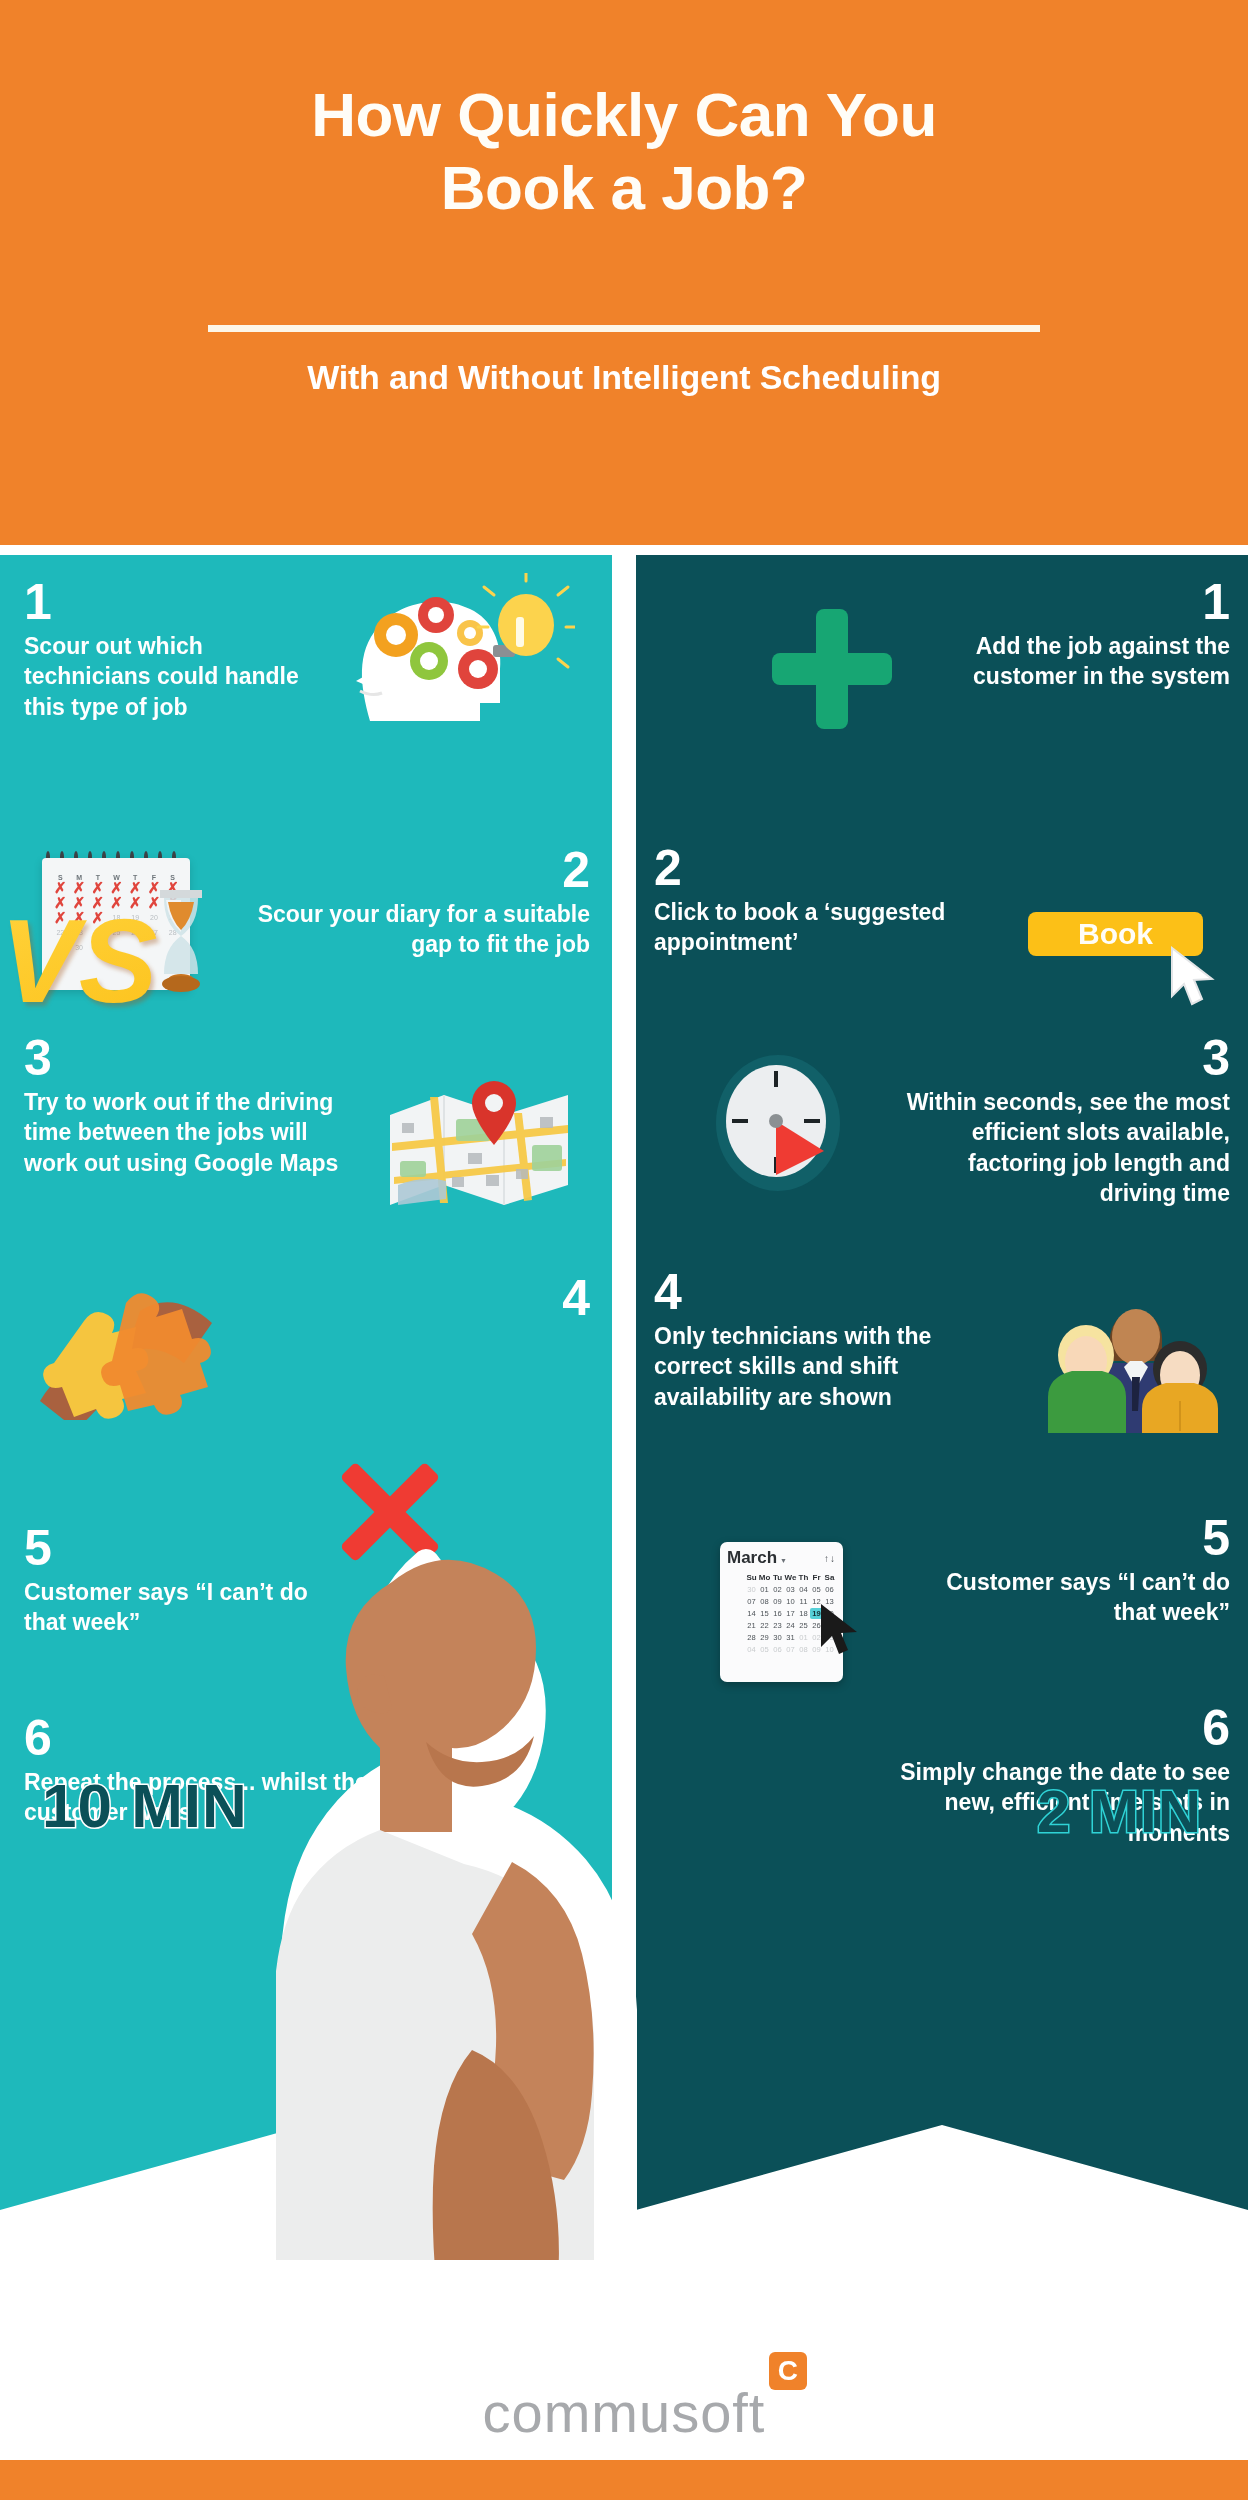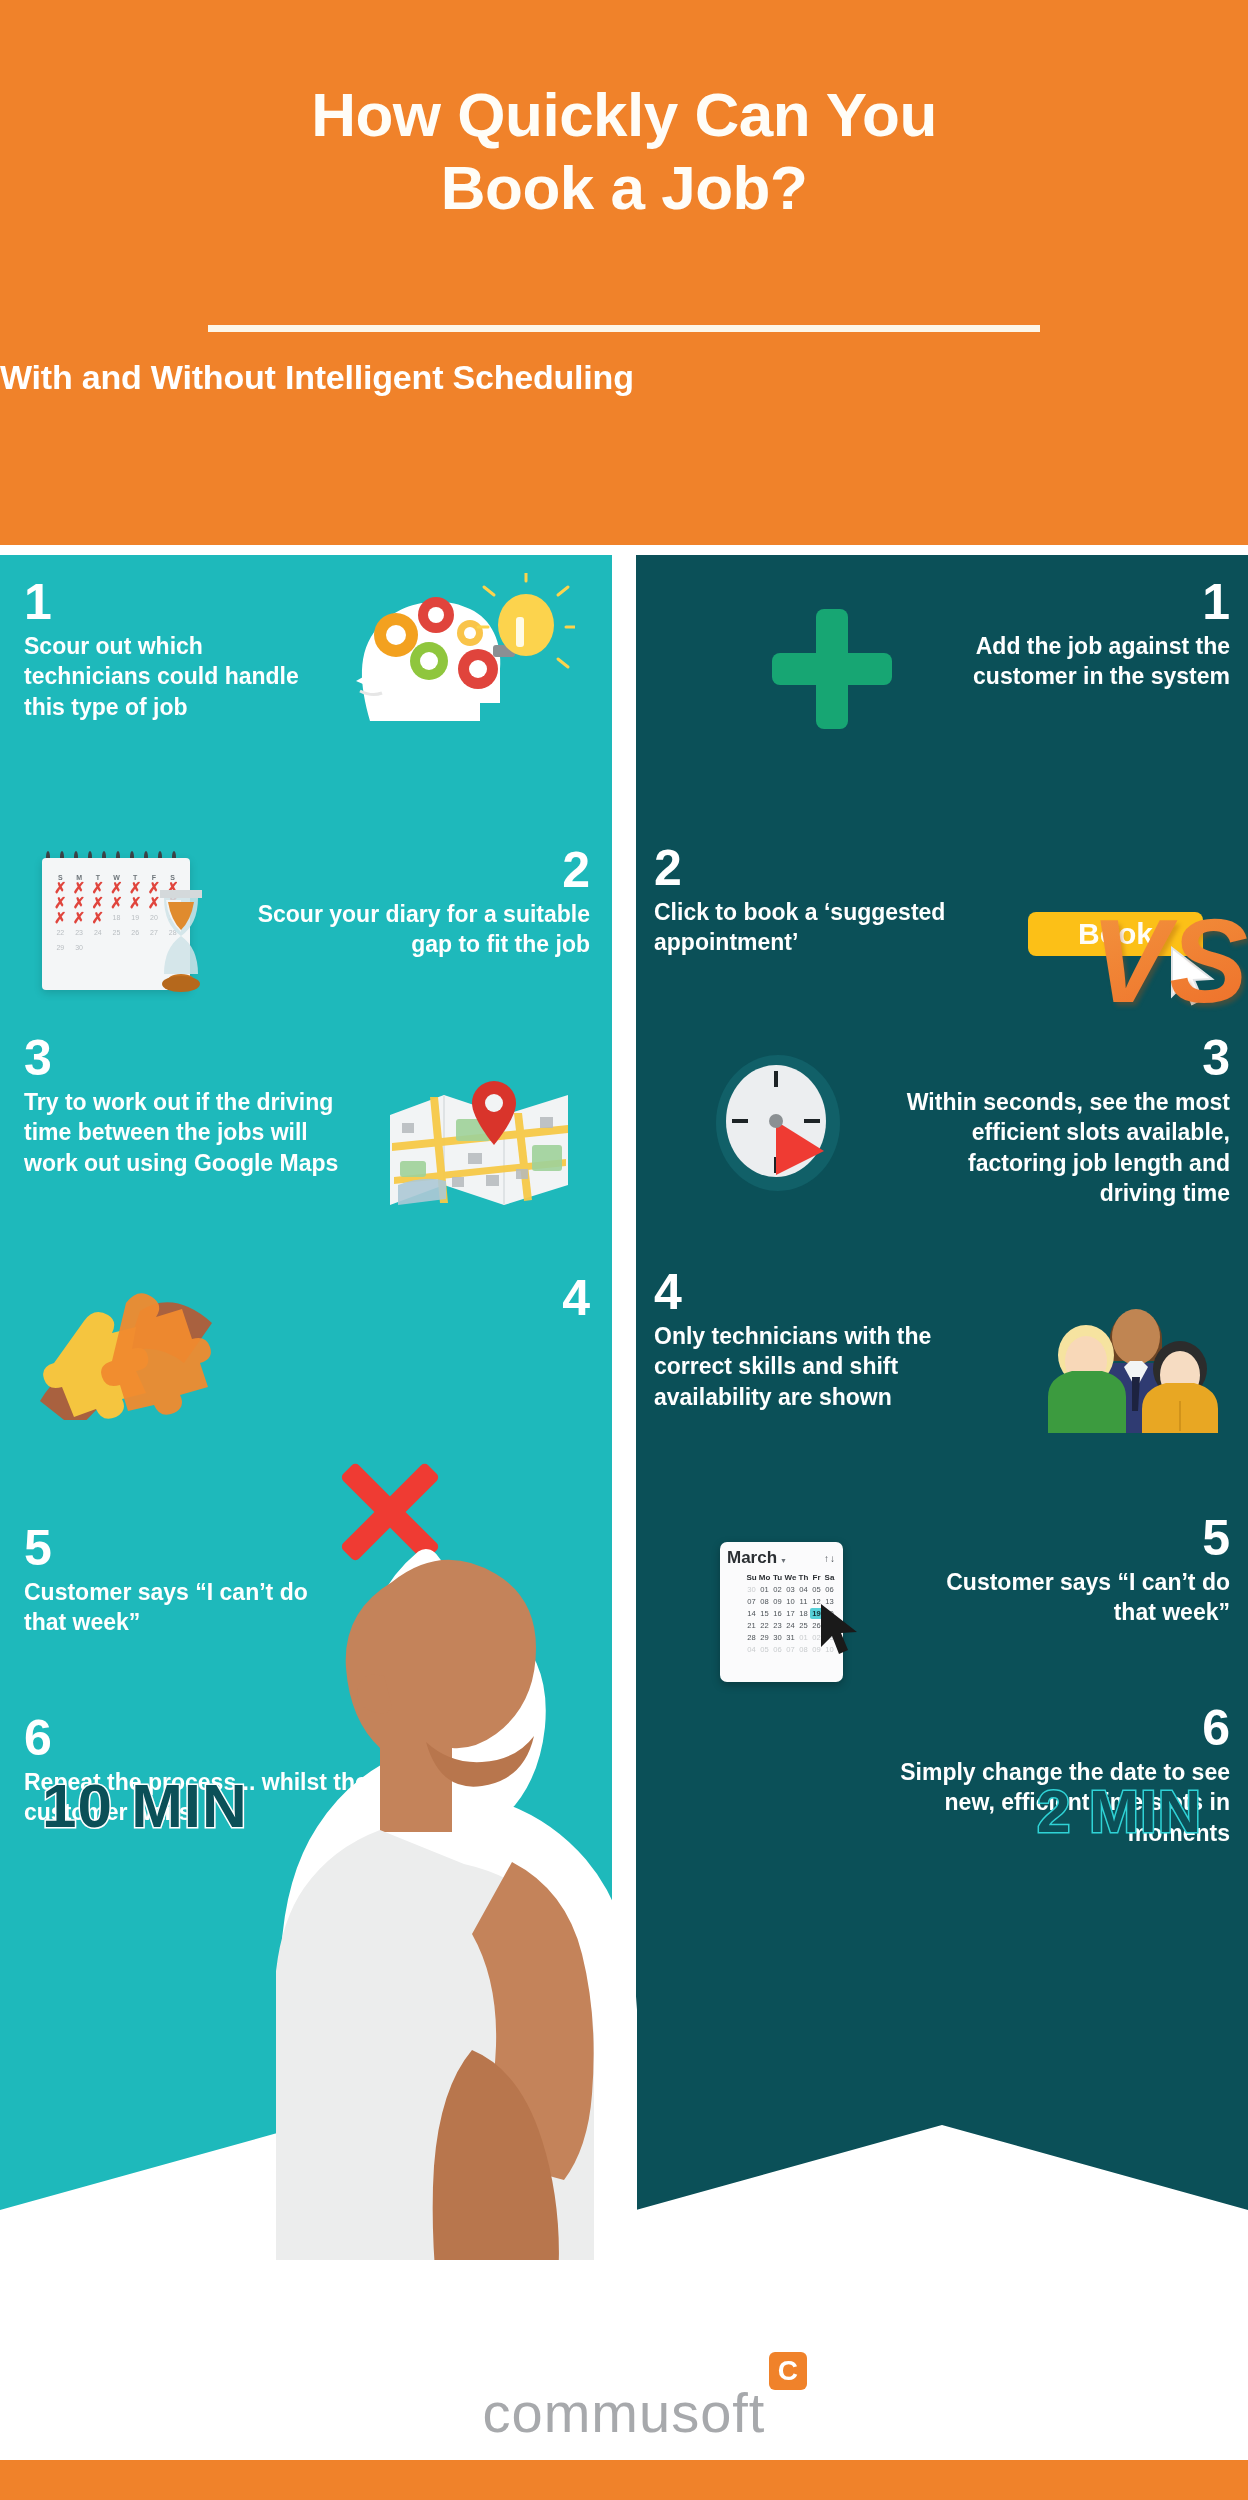--- a/index.html
+++ b/index.html
@@ -22,40 +22,40 @@
     text-align:center; color:#fffdf7;
     font-size:62px; font-weight:bold; line-height:1.18;
     letter-spacing:-0.5px;
   }
   .title-rule {
     position:absolute; left:208px; top:325px; width:832px; height:7px;
     background:#fdf6e8;
   }
   .subtitle {
     position:absolute; left:0; top:358px; width:1248px;
-    text-align:left; color:#ffffff;
+    text-align:center; color:#ffffff;
     font-size:34px; font-weight:bold; letter-spacing:-0.2px;
   }
 
   
   .vsband { position:absolute; left:0; top:440px; width:1248px; height:150px; }
   .lbl-without {
     position:absolute; left:120px; top:500px;
     font-size:54px; font-weight:bold; color:#fcc017;
     letter-spacing:1px;
     text-shadow:4px 5px 0 rgba(217,125,40,0.55);
   }
   .lbl-with {
     position:absolute; left:830px; top:500px;
     font-size:54px; font-weight:bold; color:#fcc017;
     letter-spacing:1px;
     text-shadow:4px 5px 0 rgba(217,125,40,0.55);
   }
   .vs-word {
-    position:absolute; left:0; top:462px; width:1248px; text-align:right;
+    position:absolute; left:0; top:462px; width:1248px; text-align:left;
     font-size:118px; font-weight:bold; font-style:italic;
     line-height:1;
     background:linear-gradient(160deg,#ffd23a 0%,#fcc017 38%,#f2913c 72%,#ee6f2a 100%);
     -webkit-background-clip:text; background-clip:text;
     color:transparent;
     text-shadow:0 0 0 rgba(0,0,0,0);
     filter:drop-shadow(3px 4px 2px rgba(160,80,20,0.35));
     z-index:9;
   }
 

